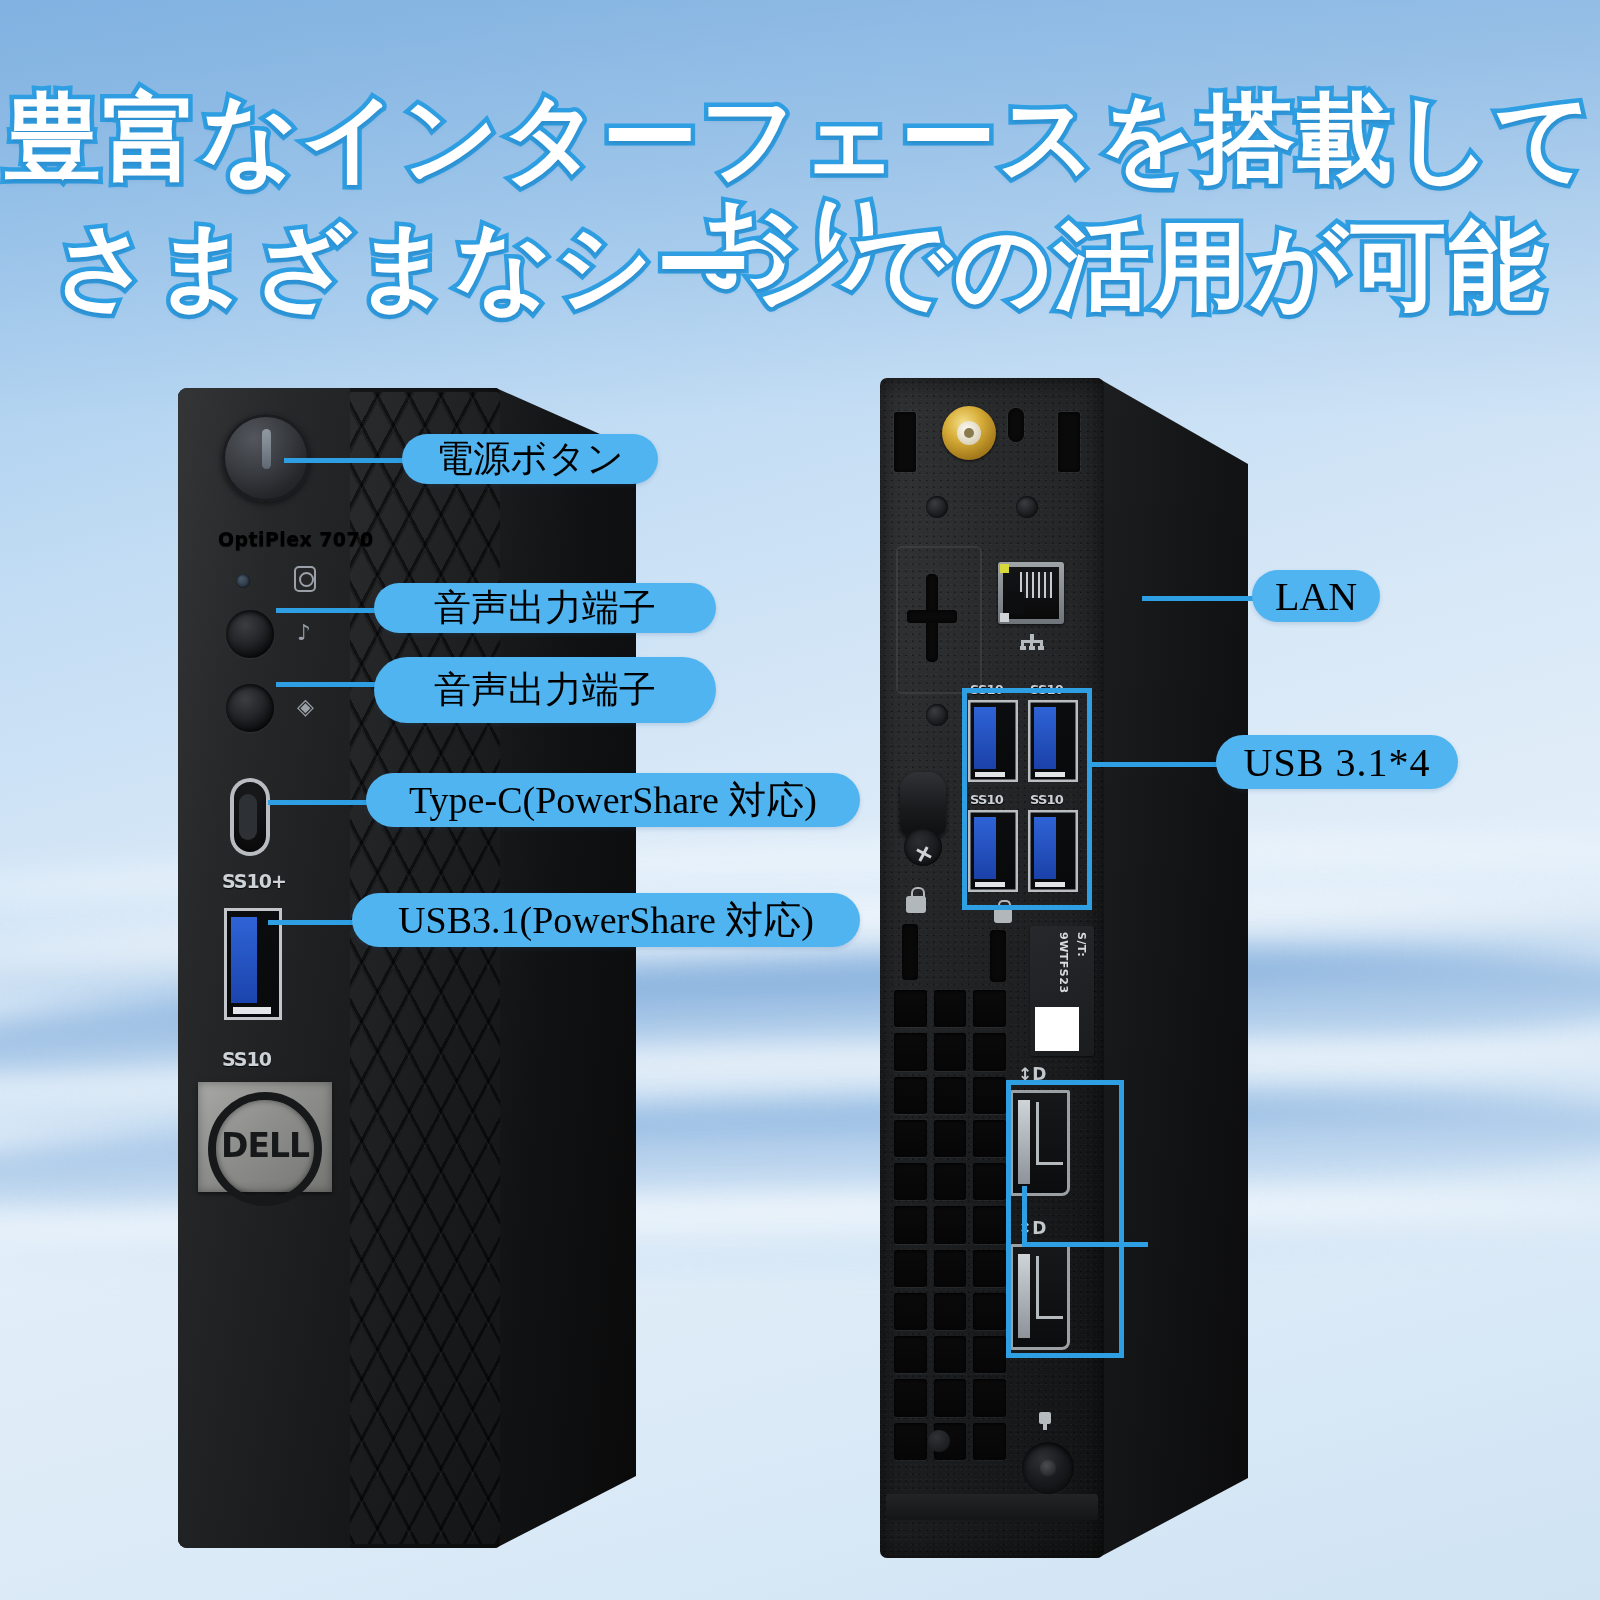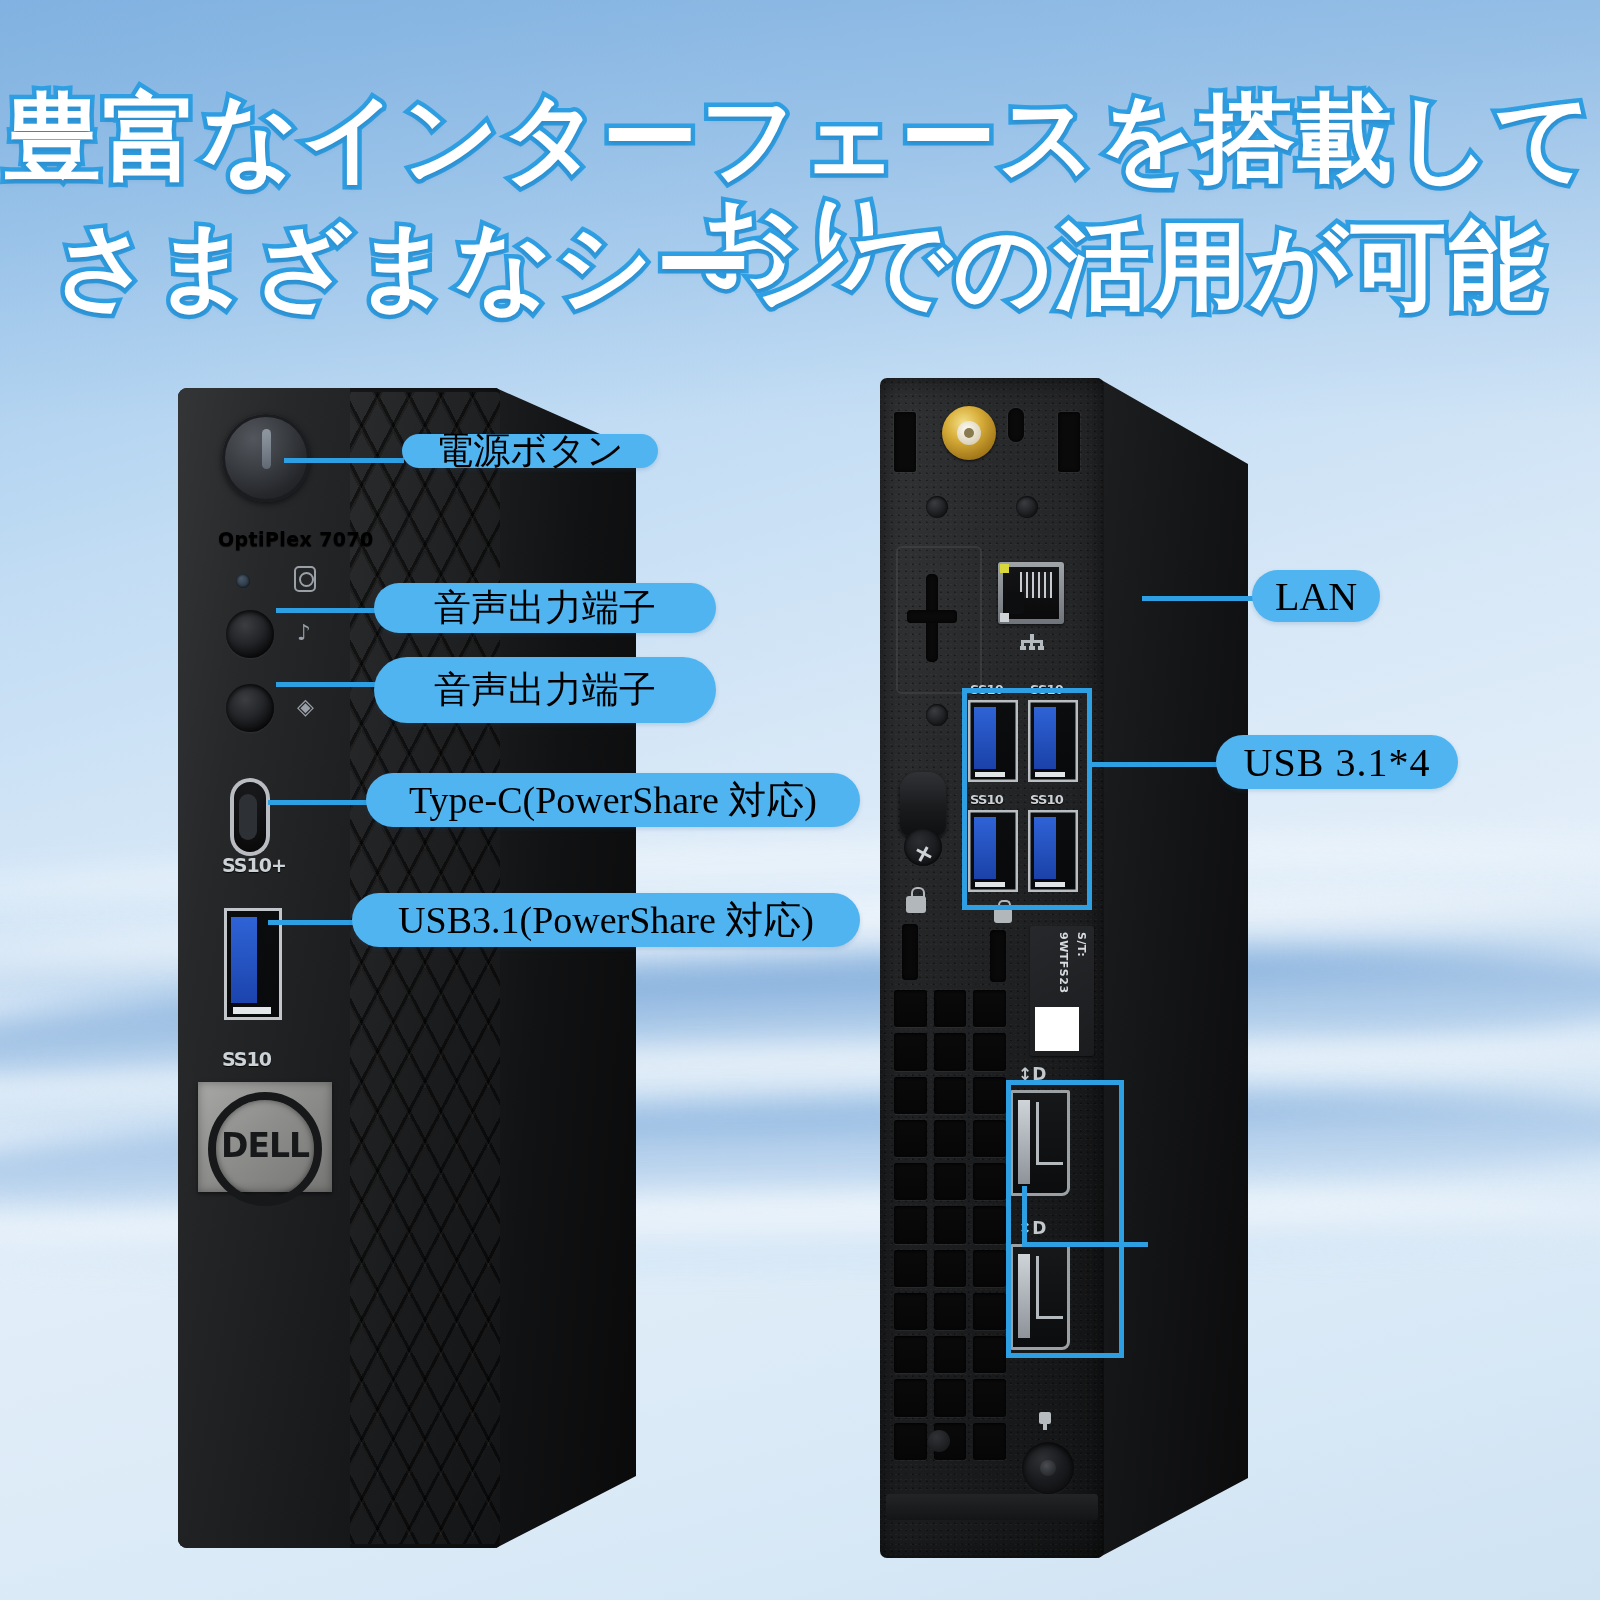--- a/index.html
+++ b/index.html
@@ -144,21 +144,21 @@
     box-shadow:inset 0 0 0 4px #b9bcc0, inset 0 0 8px rgba(0,0,0,.9);
   }
   .typec::after{ content:""; position:absolute; left:9px; top:16px; width:18px; height:46px;
                  border-radius:10px; background:#2d3034; }
 
   .ss-mark {
     position:absolute; font-family:"DejaVu Sans","Liberation Sans",sans-serif;
     font-size:19px; font-weight:800; color:#cdd2d7; letter-spacing:-1px;
     text-shadow:0 1px 1px rgba(0,0,0,.85);
   }
-  .ss-mark.m1 { left:44px; top:466px;text-align:right; }
+  .ss-mark.m1 { left:44px; top:482px;text-align:right; }
   .ss-mark.m2 { left:44px; top:660px; }
 
   .usb-a {
     position:absolute; left:46px; top:520px; width:58px; height:112px;
     background:linear-gradient(180deg,#0b0c0d,#090a0b);
     box-shadow:inset 0 0 0 3px #c2c6cb;
   }
   .usb-a::before{
     content:""; position:absolute; left:7px; top:9px; width:26px; height:86px;
     background:linear-gradient(180deg,#2f63d6,#1b44ad);
@@ -582,21 +582,21 @@
   <div class="lead" style="left:276px; top:608px; width:100px;"></div>
   <div class="lead" style="left:276px; top:682px; width:100px;"></div>
   <div class="lead" style="left:268px; top:800px; width:100px;"></div>
   <div class="lead" style="left:268px; top:920px; width:88px;"></div>
 
   <div class="lead" style="left:1142px; top:596px; width:118px;"></div>
   <div class="lead" style="left:1090px; top:762px; width:128px;"></div>
   <div class="lead" style="left:1022px; top:1242px; width:126px;"></div>
   <div class="lead vert" style="left:1022px; top:1186px; height:60px;"></div>
 
-  <div class="pill jp" style="left:402px; top:434px; width:256px; height:34px; font-size:37px;">電源ボタン</div>
+  <div class="pill jp" style="left:402px; top:434px; width:256px; height:50px; font-size:37px;">電源ボタン</div>
 
   <div class="pill jp" style="left:374px; top:583px; width:342px; height:50px; font-size:37px;">音声出力端子</div>
 
   <div class="pill jp" style="left:374px; top:657px; width:342px; height:66px; font-size:37px;">音声出力端子</div>
 
   <div class="pill" style="left:366px; top:773px; width:494px; height:54px; font-size:38px;">Type-C(PowerShare 対応)</div>
 
   <div class="pill" style="left:352px; top:893px; width:508px; height:54px; font-size:38px;">USB3.1(PowerShare 対応)</div>
 
   <div class="pill" style="left:1252px; top:570px; width:128px; height:52px; font-size:40px;">LAN</div>

